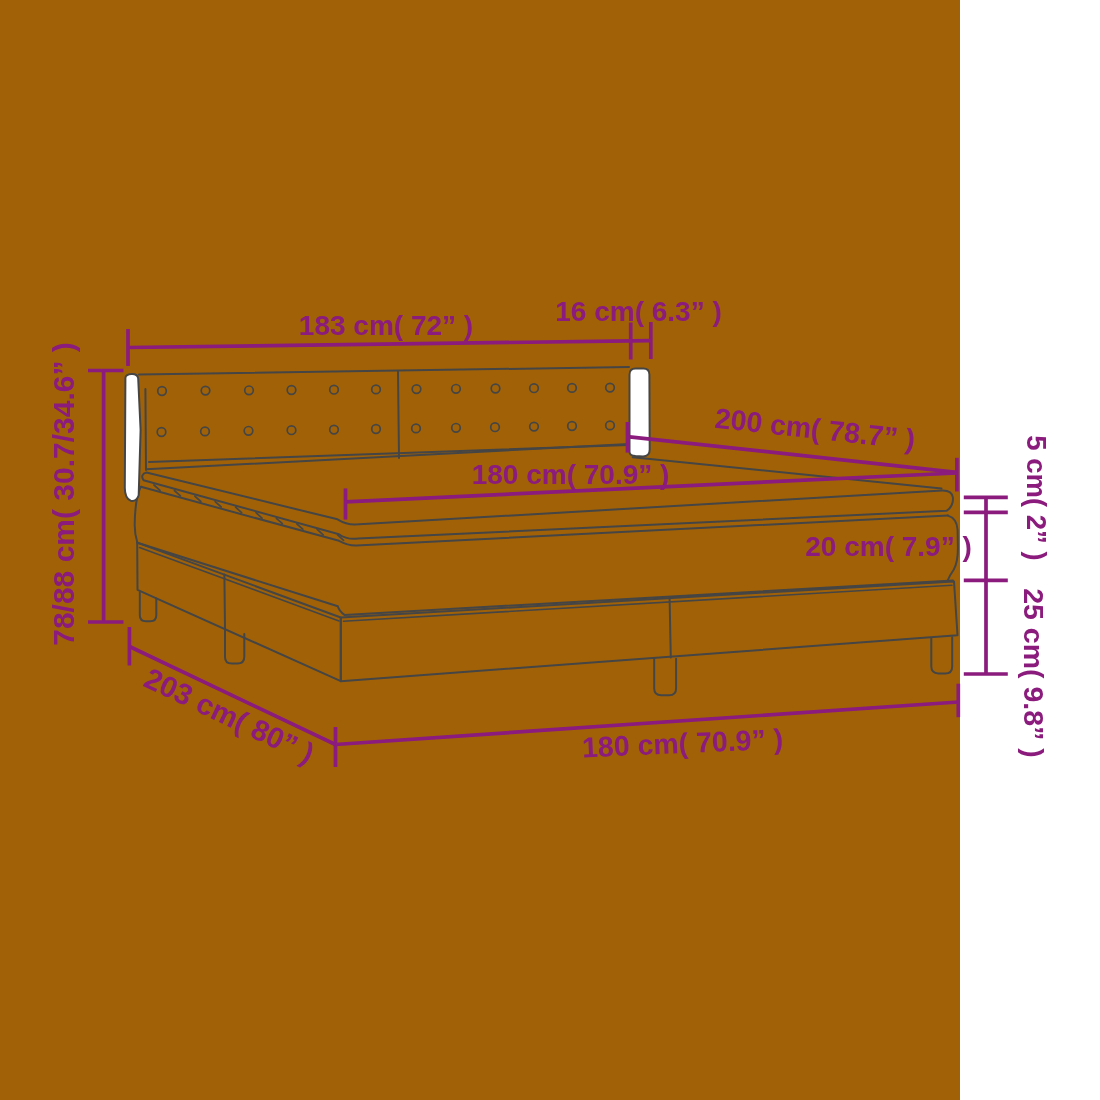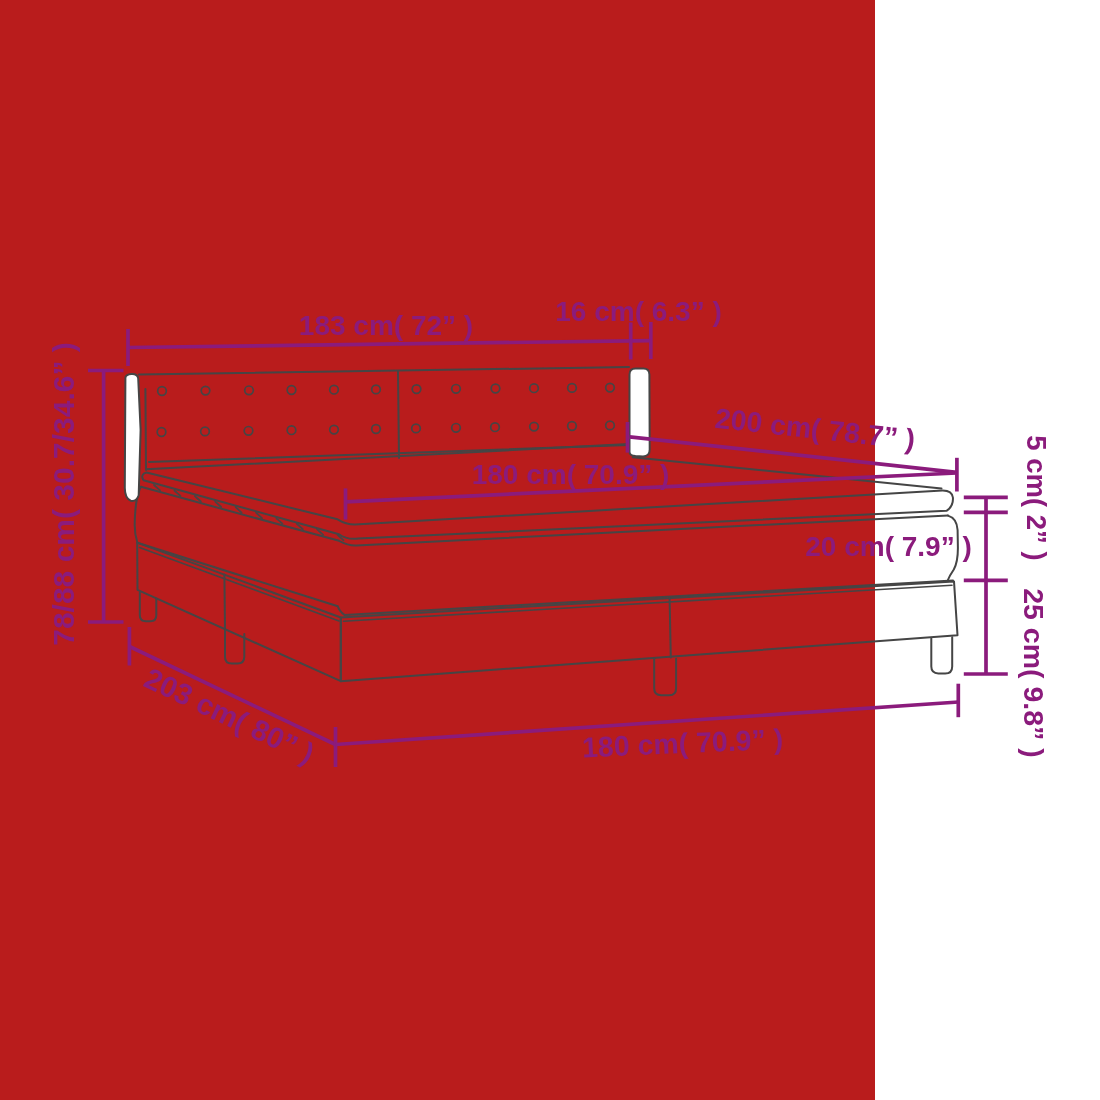--- a/index.html
+++ b/index.html
@@ -1,16 +1,16 @@
 <!DOCTYPE html>
 <html><head>
 <meta charset="utf-8">
 <style>
   html,body{margin:0;padding:0;background:#ffffff;}
-  .wrap{width:875px;height:1100px;position:relative;background:#b91c1c;}
+  .wrap{width:960px;height:1100px;position:relative;background:#a16207;}
   text{font-family:"Liberation Sans",sans-serif;font-weight:bold;fill:#8B1B7C;}
 </style>
 </head>
 <body>
 
 <div class="wrap">
 <svg width="1100" height="1100" viewBox="0 0 1100 1100">
 
 <g stroke="#454545" stroke-width="2" fill="none" stroke-linecap="round" stroke-linejoin="round">
 

